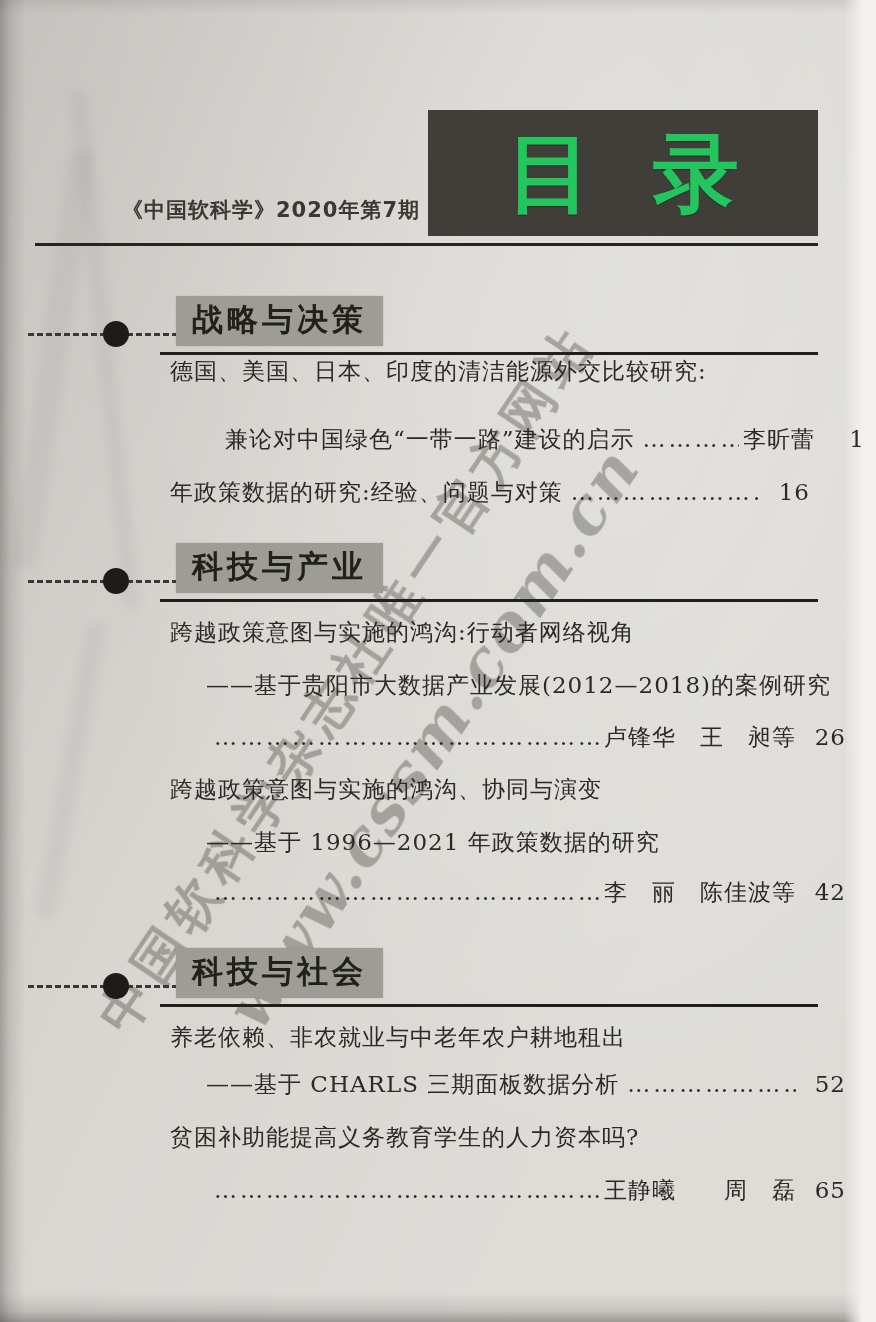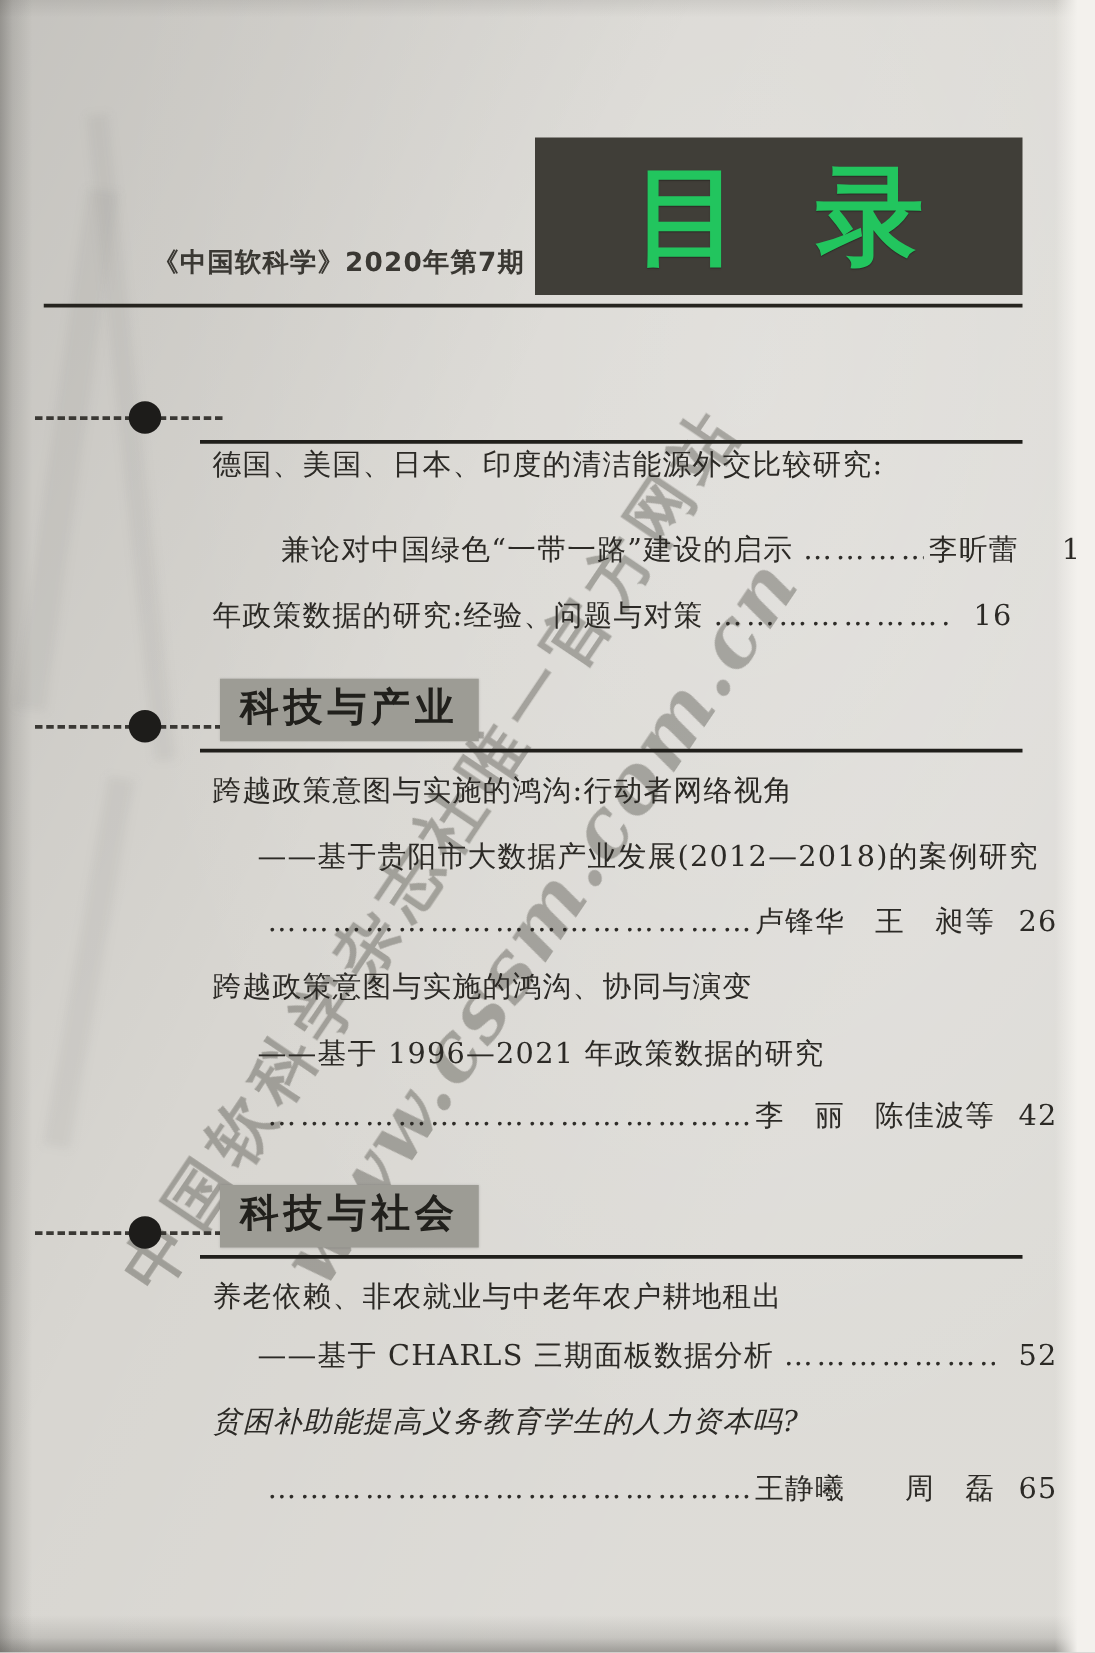--- a/index.html
+++ b/index.html
@@ -103,20 +103,21 @@
 
   <div class="toc-box">
     <span>目  录</span>
   </div>
   <div class="issue">《中国软科学》2020年第7期</div>
   <div class="top-rule"></div>
 
   <div class="sec-head" style="top:296px;">
     <div class="sec-dashes"></div>
     <div class="sec-bullet"></div>
+    <div class="sec-box">战略与决策</div>
     <div class="sec-rule"></div>
   </div>
 
   <div class="row" style="top:356px;text-align:right;">
     <span class="txt">德国、美国、日本、印度的清洁能源外交比较研究:</span>
   </div>
   <div class="row ind2" style="top:424px;">
     <span class="txt">兼论对中国绿色“一带一路”建设的启示</span>
     <span class="leader">………………………………………………………………………………………………</span>
     <span class="authors">李昕蕾</span>
@@ -166,21 +167,21 @@
   </div>
 
   <div class="row" style="top:1022px;">
     <span class="txt">养老依赖、非农就业与中老年农户耕地租出</span>
   </div>
   <div class="row ind1" style="top:1069px;">
     <span class="txt">——基于 CHARLS 三期面板数据分析</span>
     <span class="leader">………………………………………………………………………………………………</span>
     <span class="page">52</span>
   </div>
-  <div class="row" style="top:1122px;font-style:italic;">
+  <div class="row" style="top:1122px;">
     <span class="txt">贫困补助能提高义务教育学生的人力资本吗?</span>
   </div>
   <div class="row ind1" style="top:1175px;">
     <span class="leader">………………………………………………………………………………………………</span>
     <span class="authors">王静曦　　周　磊</span>
     <span class="page">65</span>
   </div>
 
 </div>
 

